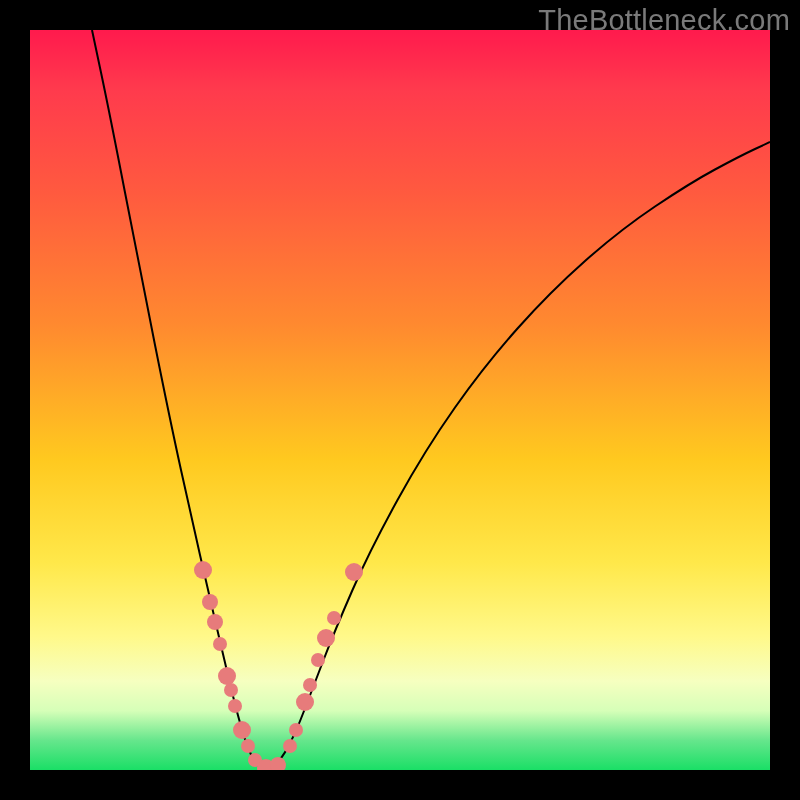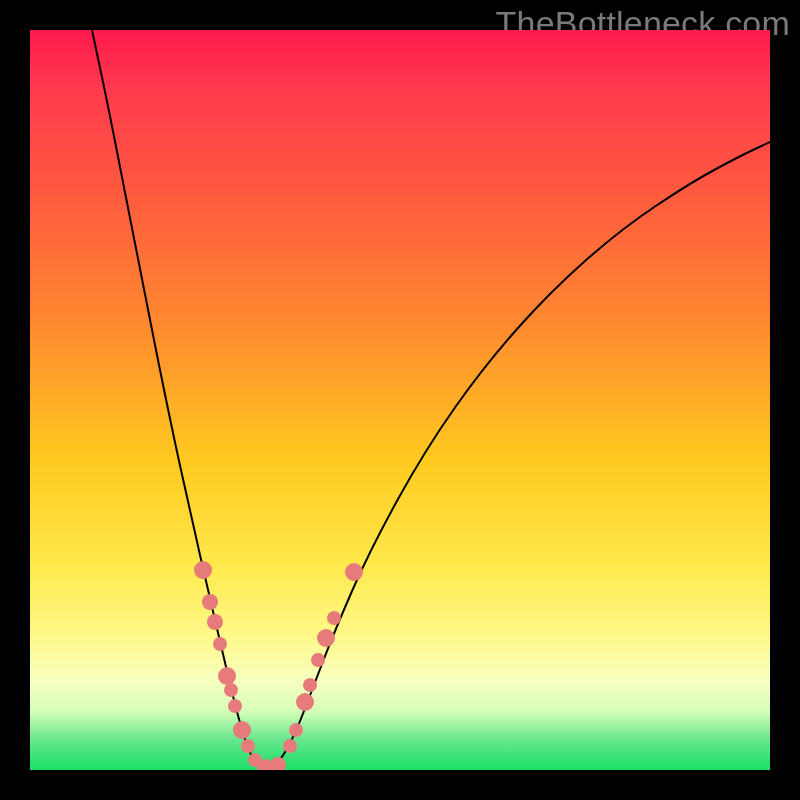--- a/index.html
+++ b/index.html
@@ -39,21 +39,21 @@
   }
   .curve-layer {
     position: absolute;
     inset: 0;
   }
   .watermark {
     position: absolute;
     top: 4px;
     right: 10px;
     color: #7a7a7a;
-    font-size: 34px;
+    font-size: 29px;
     letter-spacing: 0.2px;
     font-weight: 500;
     user-select: none;
   }
 </style>
 </head>
 <body>
 
 <div class="watermark">TheBottleneck.com</div>
 

